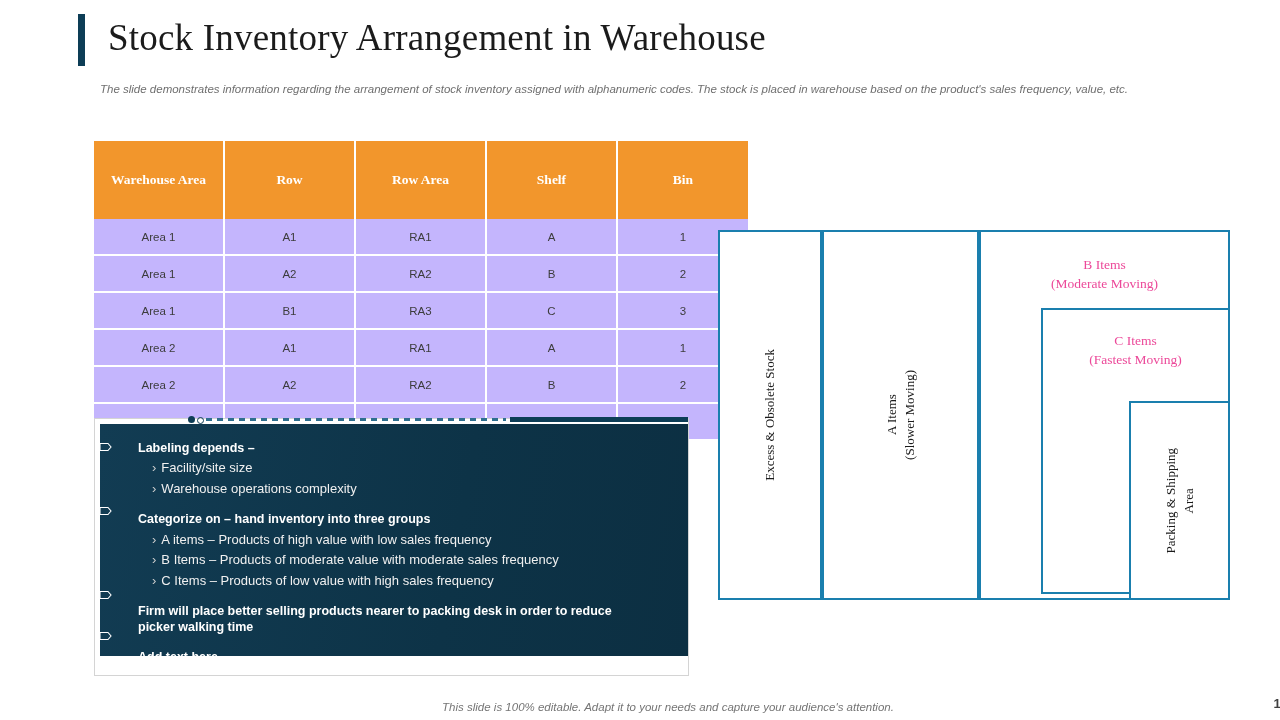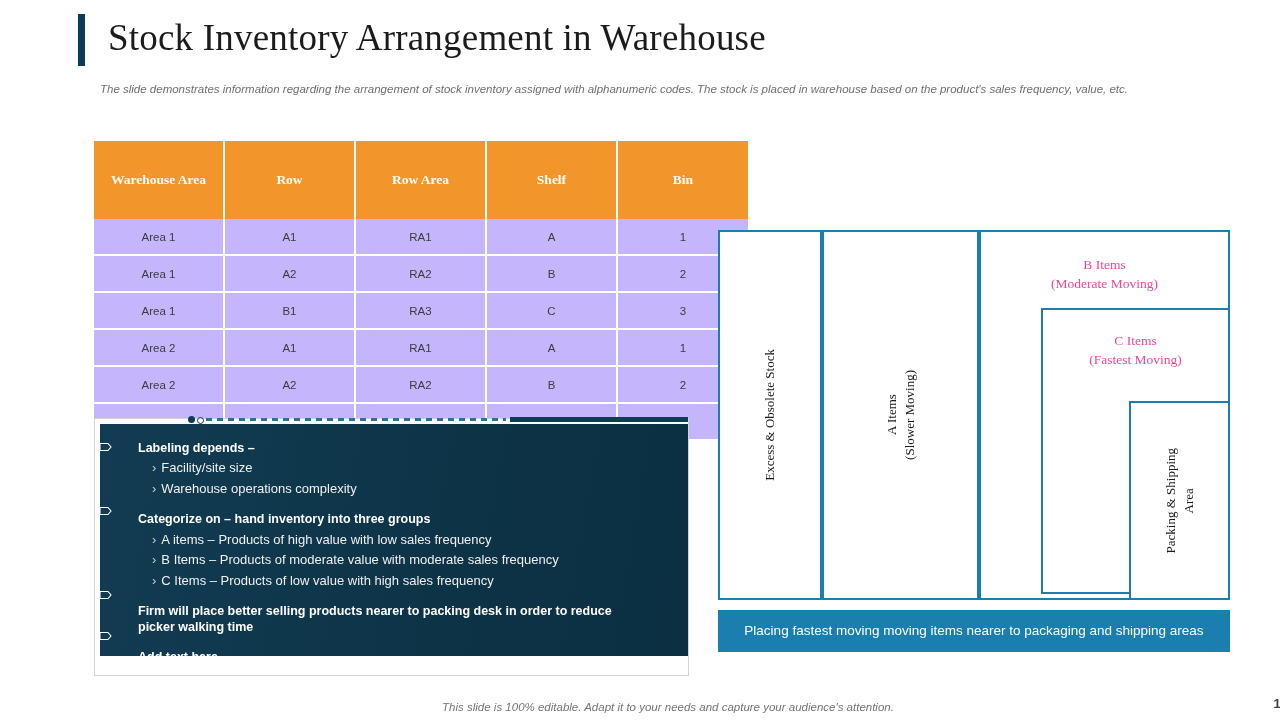--- a/index.html
+++ b/index.html
@@ -400,18 +400,17 @@
 
     <div class="wh-box" style="left:411px; top:171px; width:101px; height:199px; display:flex; align-items:center; justify-content:center;">
       <span class="vtext">
         <span>Packing &amp; Shipping</span><br>
         <span>Area</span>
       </span>
     </div>
 
   </div>
 
-  <div class="wh-caption">Placing fastest moving moving items nearer to packaging and shipping areas</div>
 
   <div class="footer-note">This slide is 100% editable. Adapt it to your needs and capture your audience's attention.</div>
   <div class="page-num">12</div>
 
 </div>
 
 </body></html>

